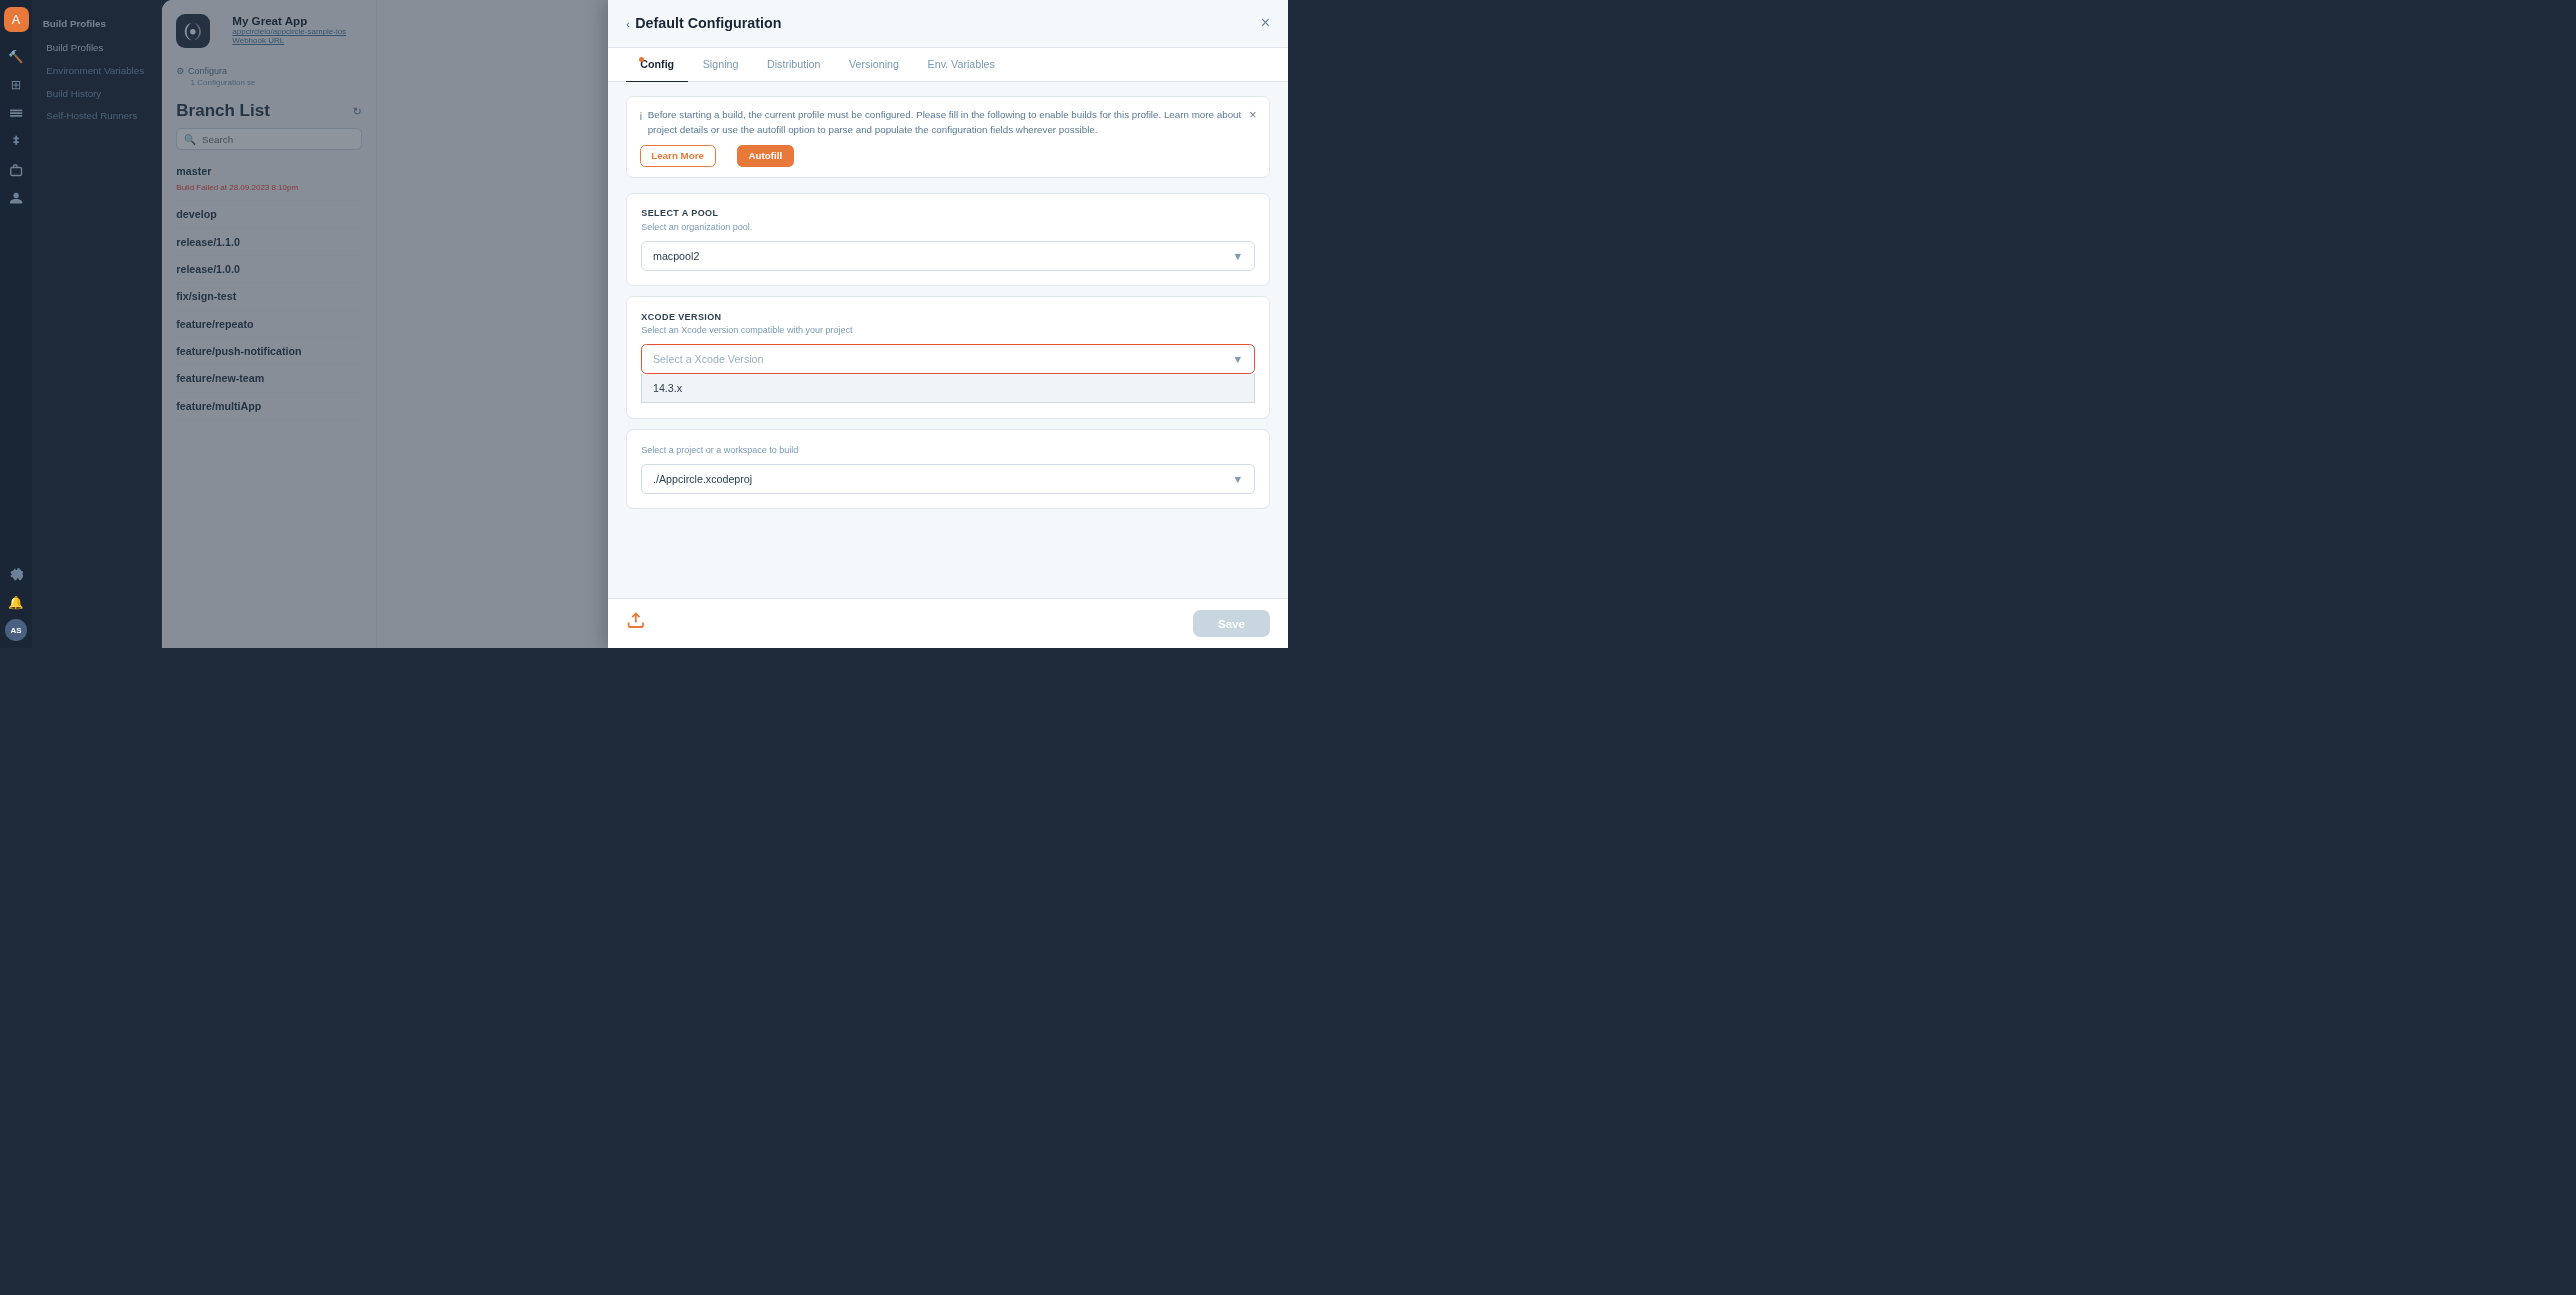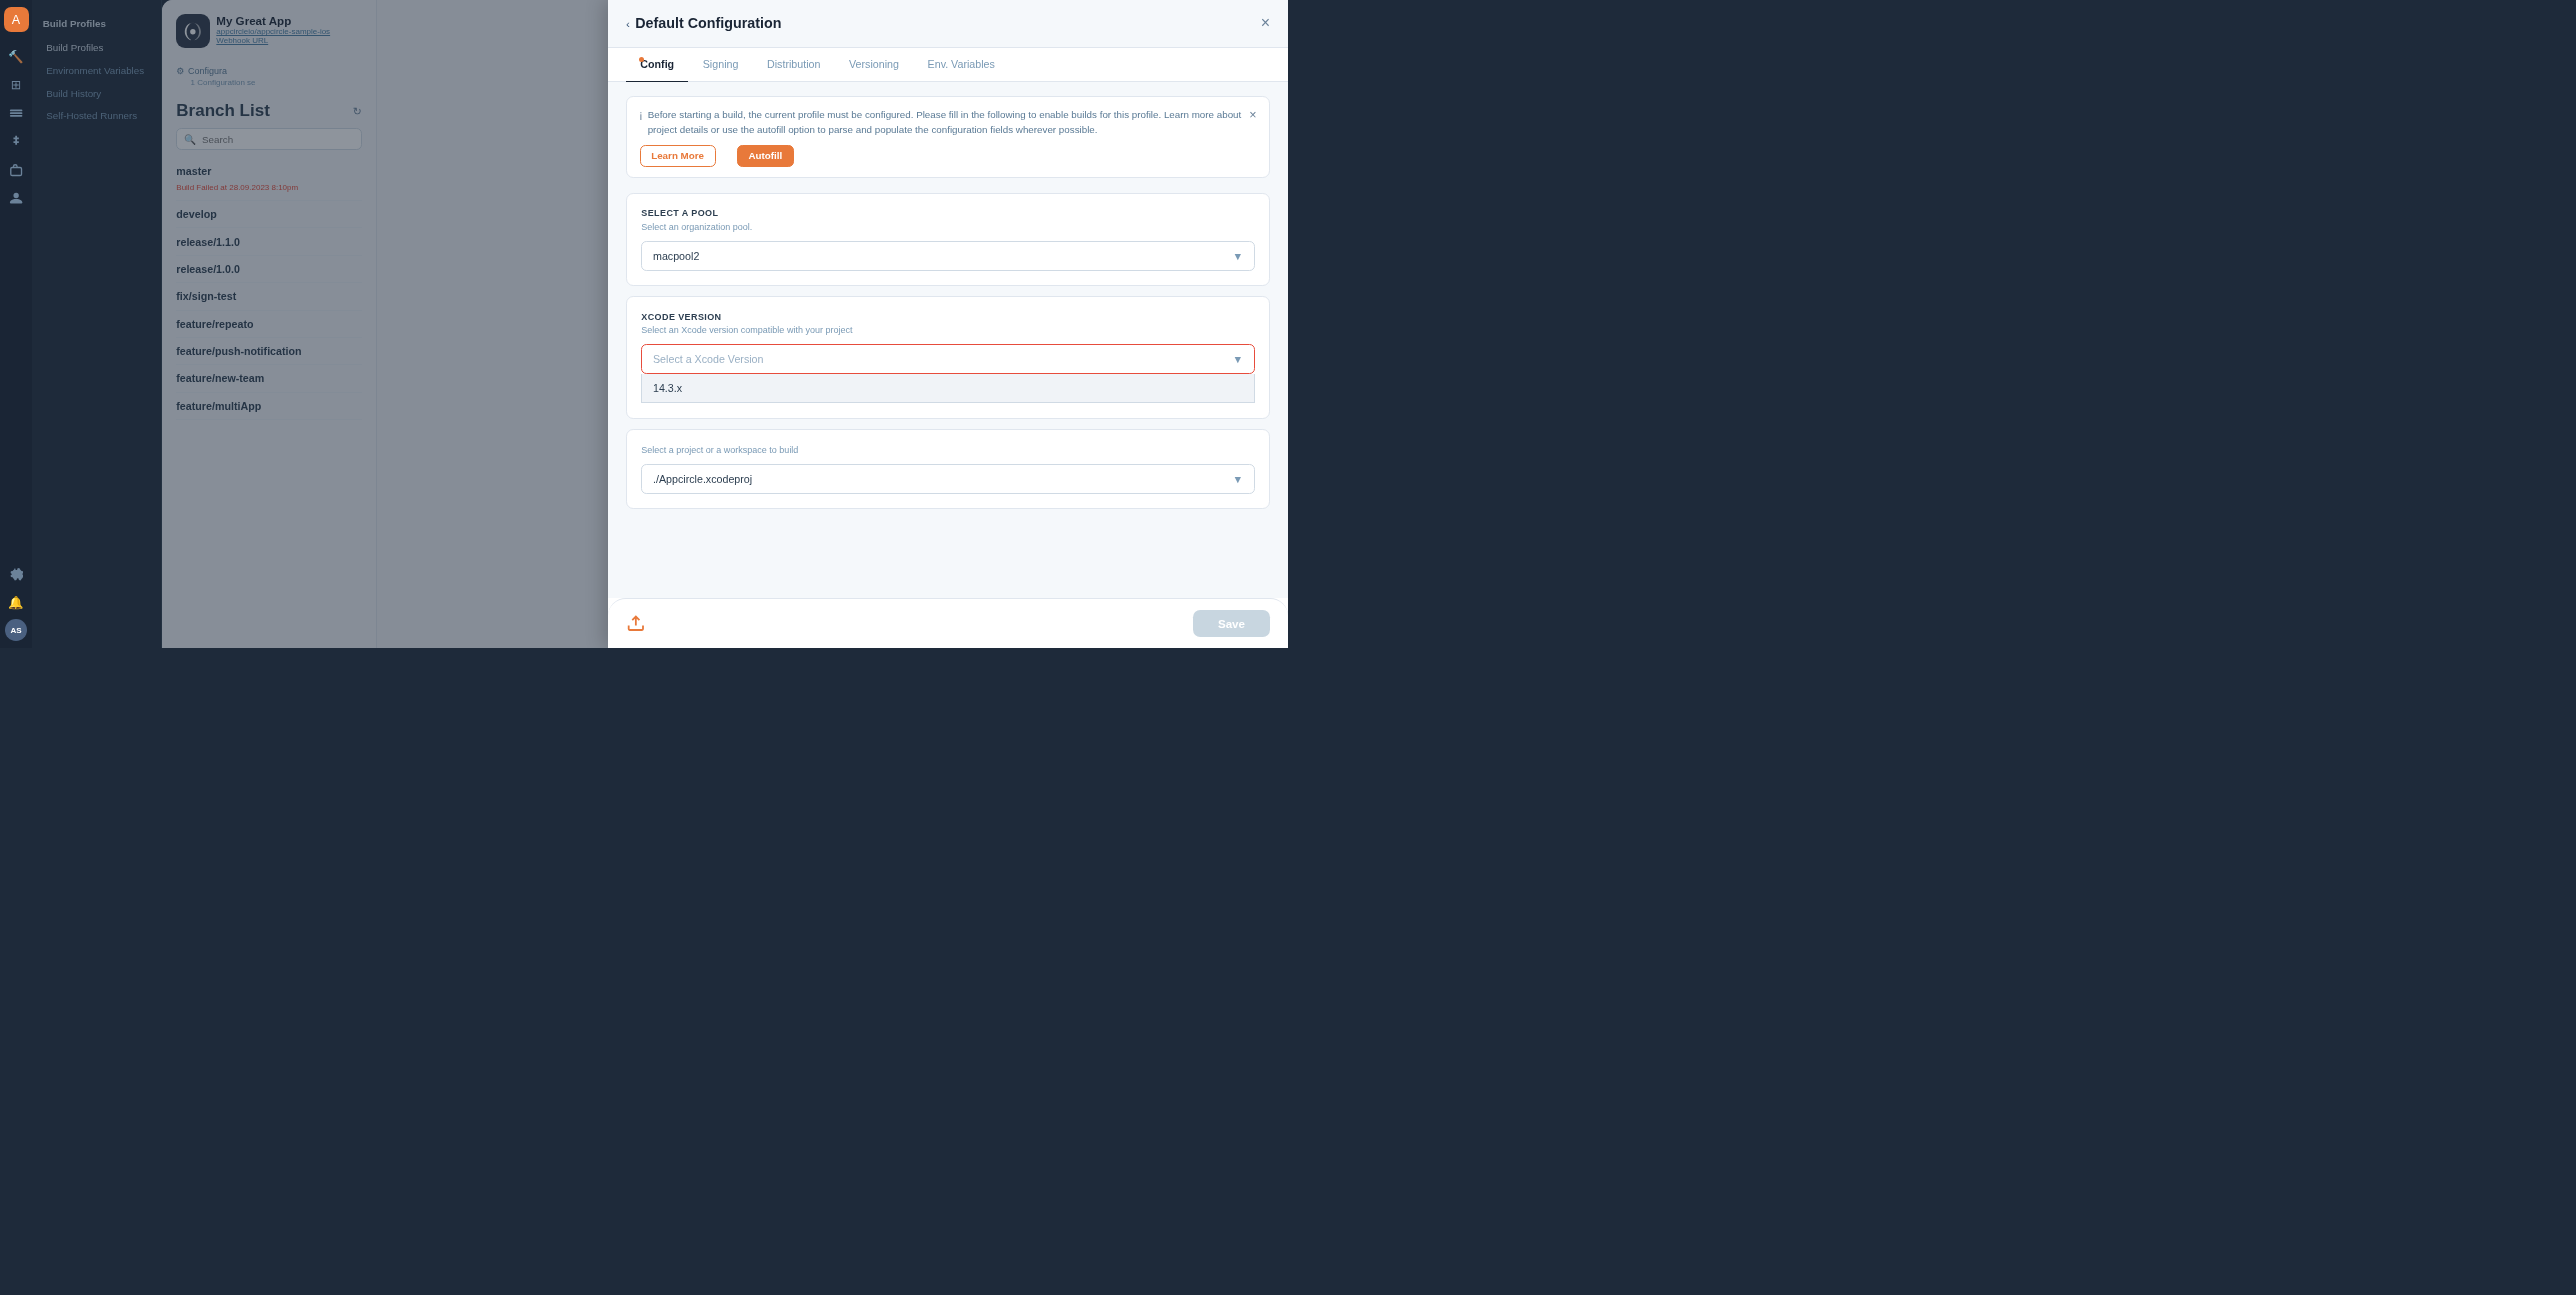--- a/index.html
+++ b/index.html
@@ -89,21 +89,21 @@
       width: 215px;
       background: #f0f3f7;
       border-right: 0.9px solid #dce2ea;
       padding: 14.3px;
       display: flex;
       flex-direction: column;
     }
     .app-header {
       display: flex;
       align-items: flex-start;
-      gap: 6px;
+      gap: 22px;
       margin-bottom: 14.3px;
     }
     .app-icon-box {
       width: 34px; height: 34px;
       background: #2d3748;
       border-radius: 9px;
       display: flex; align-items: center; justify-content: center;
       color: white; font-size: 16px;
     }
     .app-info { flex: 1; }
@@ -342,23 +342,22 @@
       font-size: 10.7px;
       color: #2c3e50;
     }
 
     
     .drawer-footer {
       padding: 10.7px 18px;
       border-top: 0.9px solid #e0e6ee;
       background: white;
       display: flex;
-      align-items: flex-end;
+      align-items: flex-start;
       justify-content: space-between;
-      border-radius: 18px;
     }
     .export-icon { color: #e8793a; font-size: 16px; cursor: pointer; }
     .save-btn {
       background: #c8d6e0;
       color: white;
       border: none;
       border-radius: 7.2px;
       padding: 7.2px 25px;
       font-size: 11.6px;
       font-weight: 600;

